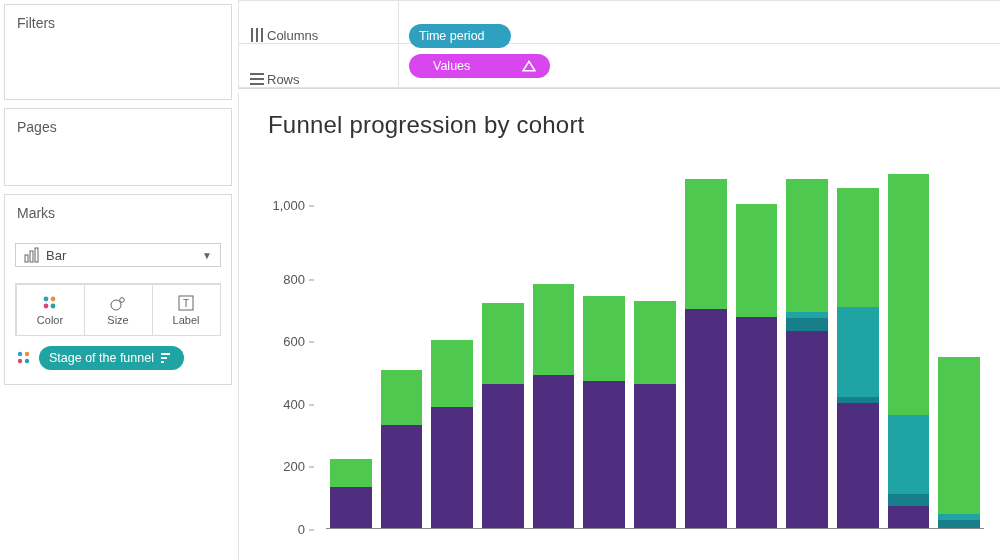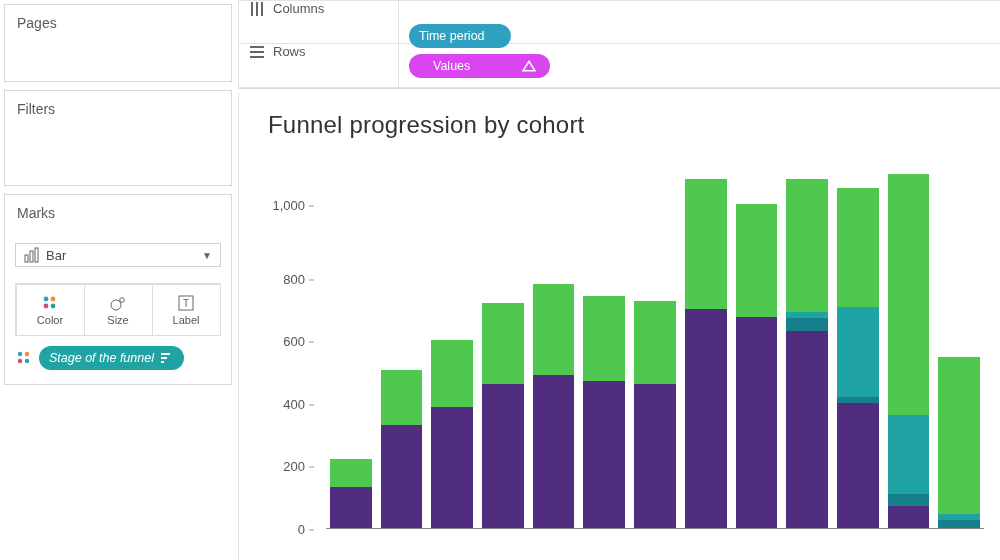--- a/index.html
+++ b/index.html
@@ -86,21 +86,21 @@
   .pill {
     border-radius: 14px;
     padding: 2px 10px 2px 10px;
     font-size: 12.5px;
     color: #fff;
     display: inline-flex;
     align-items: center;
     gap: 6px;
     height: 24px;
   }
-  .pill.teal { background: #1fa3a3; font-style: italic; }
+  .pill.teal { background: #1fa3a3; }
   .pill.blue { background: #2fa0c0; margin-top: 27px; }
   .pill.green { background: #d946ef; padding-left: 24px; }
   .pill svg { width: 14px; height: 14px; }
 
   .tiny-dots-ic { width: 18px; height: 18px; }
 
   
   .main { flex: 1; display: flex; flex-direction: column; }
   .shelves { border-bottom: 1px solid #d9d9d9; }
   .shelf {
@@ -109,22 +109,22 @@
     height: 44px;
     border-top: 1px solid #e2e2e2;
     border-bottom: 1px solid #e2e2e2;
     border-left: 1px solid #e2e2e2;
     background: #fff;
   }
   .shelf + .shelf { border-top: none; }
   .shelf-label-cell {
     width: 160px;
     display: flex;
-    align-items: flex-start;
-    gap: 8px;
+    align-items: flex-end;
+    gap: 2px;
     padding-left: 10px;
     border-right: 1px solid #e2e2e2;
     height: 100%;
     color: #555;
   }
   .shelf-pill-cell { padding-left: 10px; }
 
   .chart-area {
     flex: 1;
     position: relative;
@@ -191,26 +191,26 @@
     height: 360px;
     width: 0;
   }
 </style>
 </head>
 <body>
 
 <div class="root">
 
   <div class="sidebar">
+    <div class="panel filters-panel">
+      <div class="panel-title">Filters</div>
+    </div>
+
     <div class="panel pages-panel">
       <div class="panel-title">Pages</div>
-    </div>
-
-    <div class="panel filters-panel">
-      <div class="panel-title">Filters</div>
     </div>
 
     <div class="panel marks-panel">
       <div class="panel-title">Marks</div>
 
       <div class="mark-select">
         <svg class="bar-ic" viewBox="0 0 16 16">
             <rect x="1" y="8" width="3" height="7" fill="none" stroke="#666"></rect>
             <rect x="6" y="4" width="3" height="11" fill="none" stroke="#666"></rect>
             <rect x="11" y="1" width="3" height="14" fill="none" stroke="#666"></rect>

